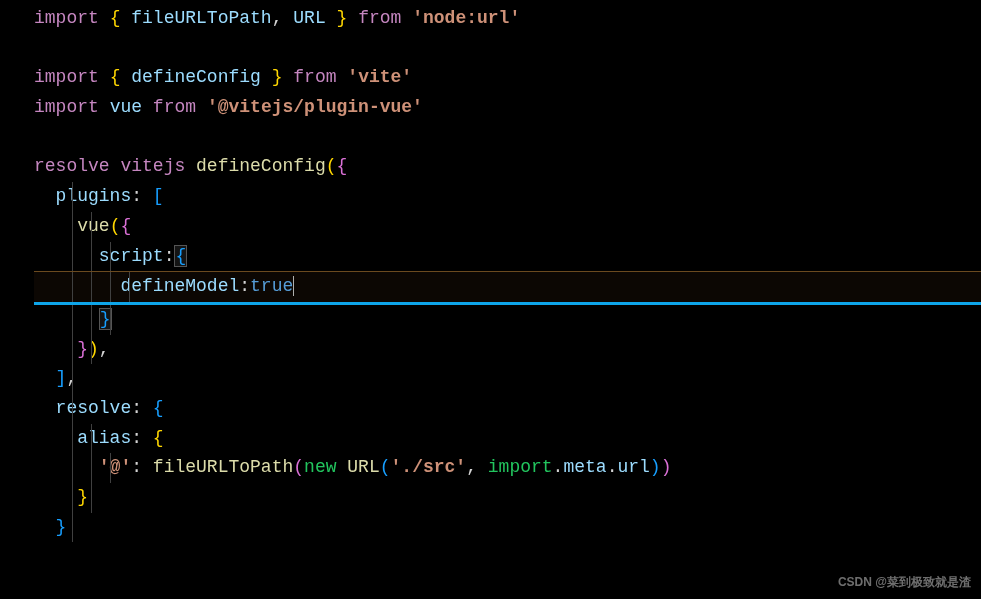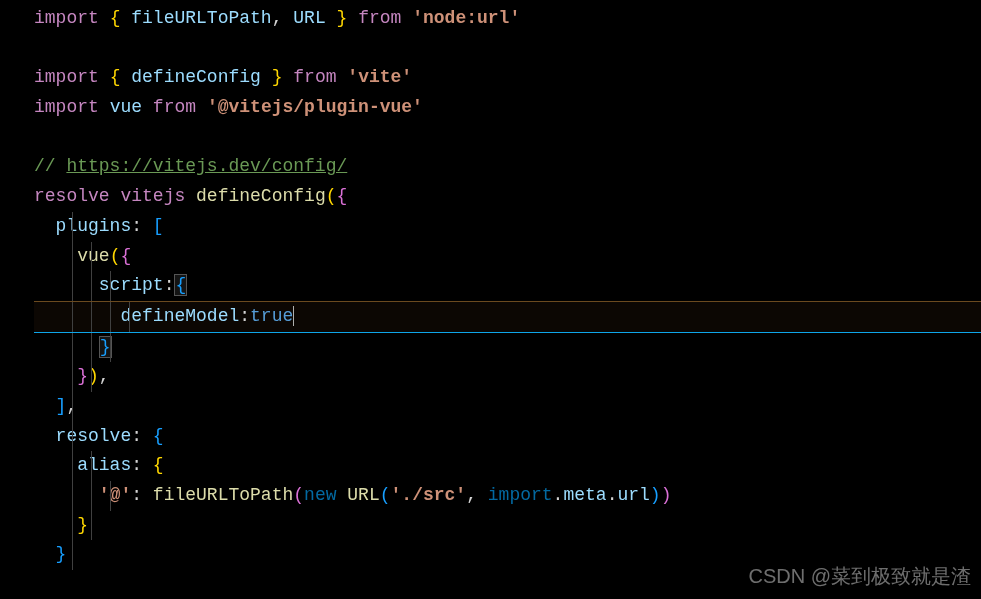--- a/index.html
+++ b/index.html
@@ -33,68 +33,68 @@
       bottom: 0;
       width: 1px;
     }
     .ig1 { left: 38px; }
     .ig2 { left: 57px; }
     .ig3 { left: 76px; }
     .ig4 { left: 95px; }
     .highlight-line {
       background: rgba(80, 50, 20, 0.15);
       border-top: 1px solid #6b4a1f;
-      border-bottom: 1px solid #0ea5e9;
+      border-bottom: 3px solid #0ea5e9;
     }
     .bracket-match {
       border: 1px solid #555;
       background: rgba(100,100,100,0.2);
     }
     .cursor {
       border-right: 1px solid #aeafad;
     }
     
     .keyword { color: #c586c0; }
-    .keyword2 { color: #0369a1; }
+    .keyword2 { color: #22c55e; }
     .variable { color: #9cdcfe; }
     .function { color: #dcdcaa; }
     .string { color: #ce9178; font-weight: bold; }
     .comment { color: #6a9955; }
     .bracket1 { color: #ffd700; }
     .bracket2 { color: #da70d6; }
     .bracket3 { color: #179fff; }
     .constant { color: #569cd6; }
     .property { color: #9cdcfe; }
     .underline { text-decoration: underline; text-decoration-color: #6a9955; }
     
     .watermark {
       position: absolute;
       bottom: 6px;
       right: 10px;
       color: rgba(200,200,200,0.55);
-      font-size: 20px;
+      font-size: 12px;
       font-family: sans-serif;
+      font-weight: bold;
     }
   </style>
 </head>
 <body>
 
 <div class="code-container">
 
 <div class="line"><span class="keyword">import</span> <span class="bracket1">{</span> <span class="variable">fileURLToPath</span><span>,</span> <span class="variable">URL</span> <span class="bracket1">}</span> <span class="keyword">from</span> <span class="string">'node:url'</span></div>
 
 <div class="line"> </div>
 
 <div class="line"><span class="keyword">import</span> <span class="bracket1">{</span> <span class="variable">defineConfig</span> <span class="bracket1">}</span> <span class="keyword">from</span> <span class="string">'vite'</span></div>
 
 <div class="line"><span class="keyword">import</span> <span class="variable">vue</span> <span class="keyword">from</span> <span class="string">'@vitejs/plugin-vue'</span></div>
 
 <div class="line"> </div>
 
-<div class="line"><span class="comment">// </span><span class="comment underline">https://vitejs.dev/config/</span></div>
 
 <div class="line"><span class="keyword">resolve</span> <span class="keyword">vitejs</span> <span class="function">defineConfig</span><span class="bracket1">(</span><span class="bracket2">{</span></div>
 
 <div class="line"><span class="indent-guide ig1"></span>  <span class="property">plugins</span><span>:</span> <span class="bracket3">[</span></div>
 
 <div class="line"><span class="indent-guide ig1"></span><span class="indent-guide ig2"></span>    <span class="function">vue</span><span class="bracket1">(</span><span class="bracket2">{</span></div>
 
 <div class="line"><span class="indent-guide ig1"></span><span class="indent-guide ig2"></span><span class="indent-guide ig3"></span>      <span class="property">script</span><span>:</span><span class="bracket3 bracket-match">{</span></div>
 
 

